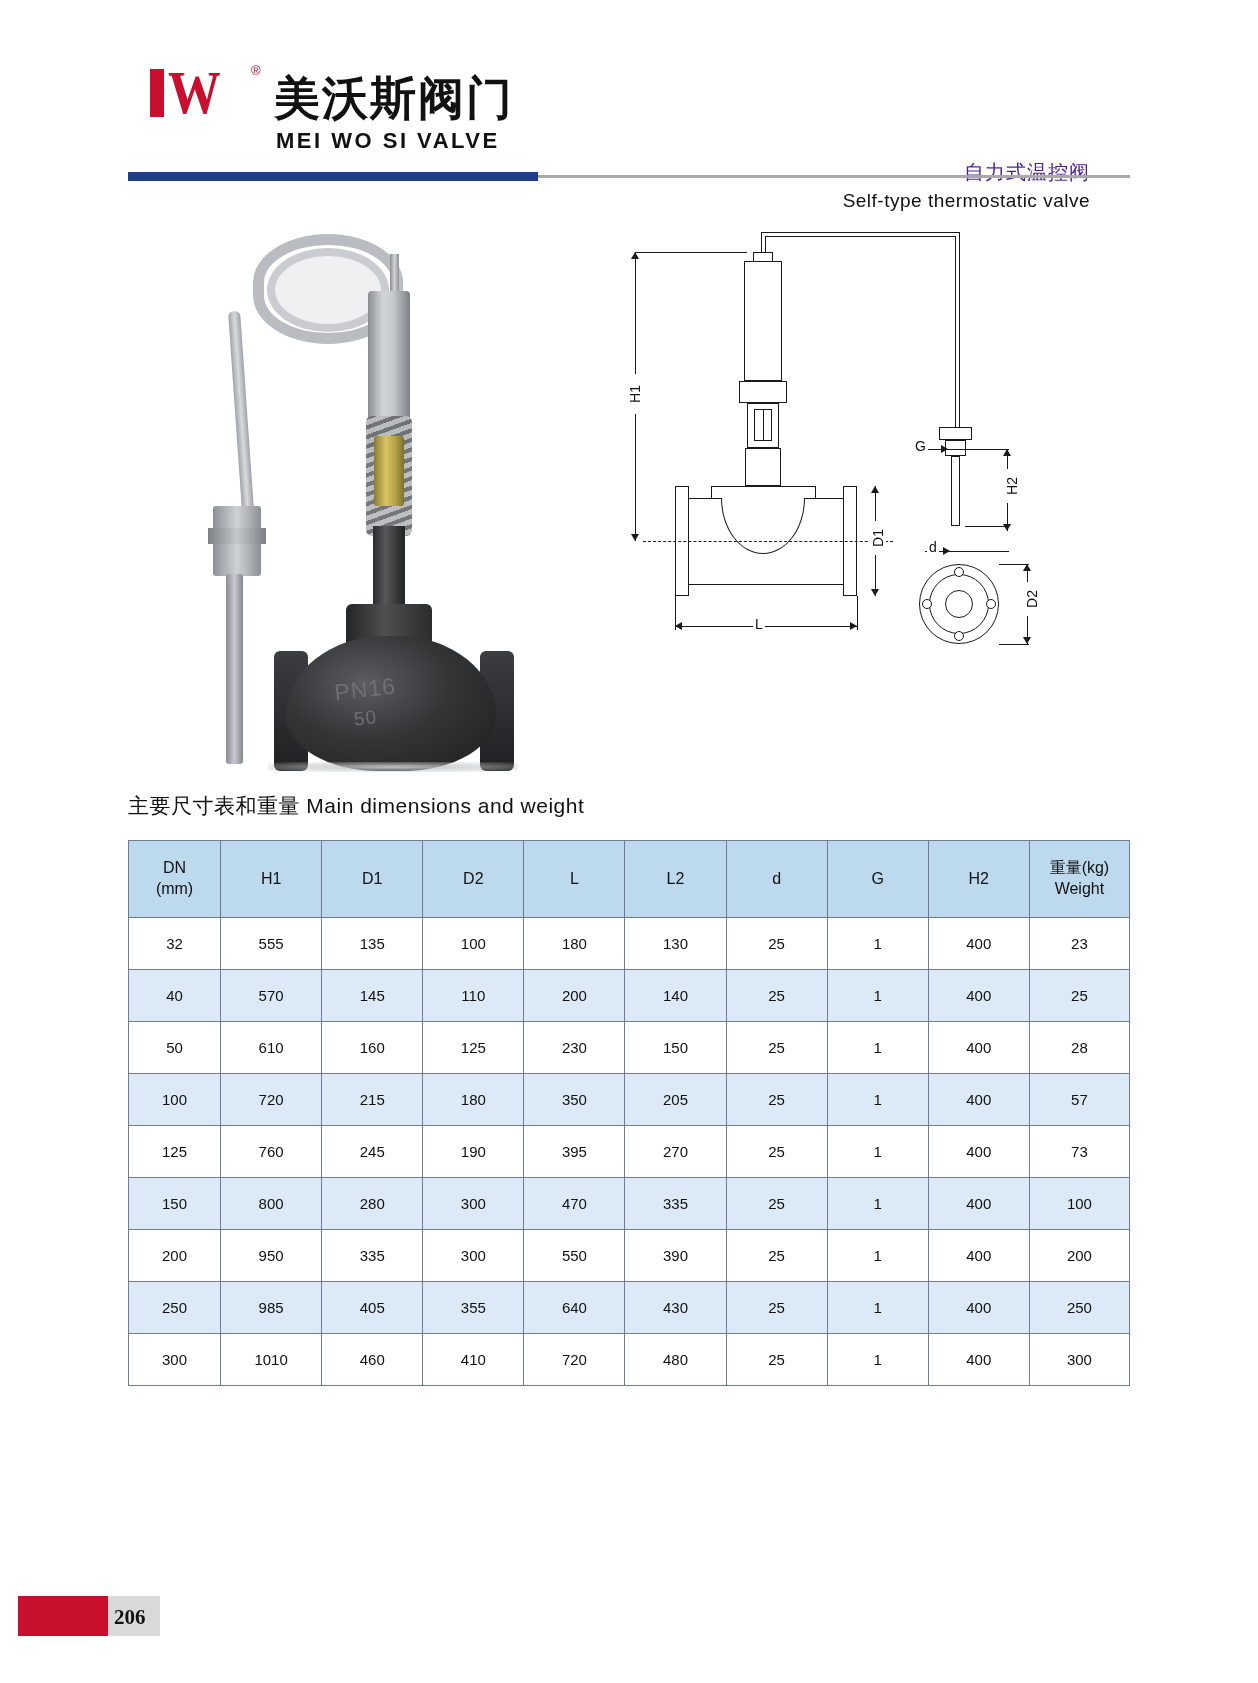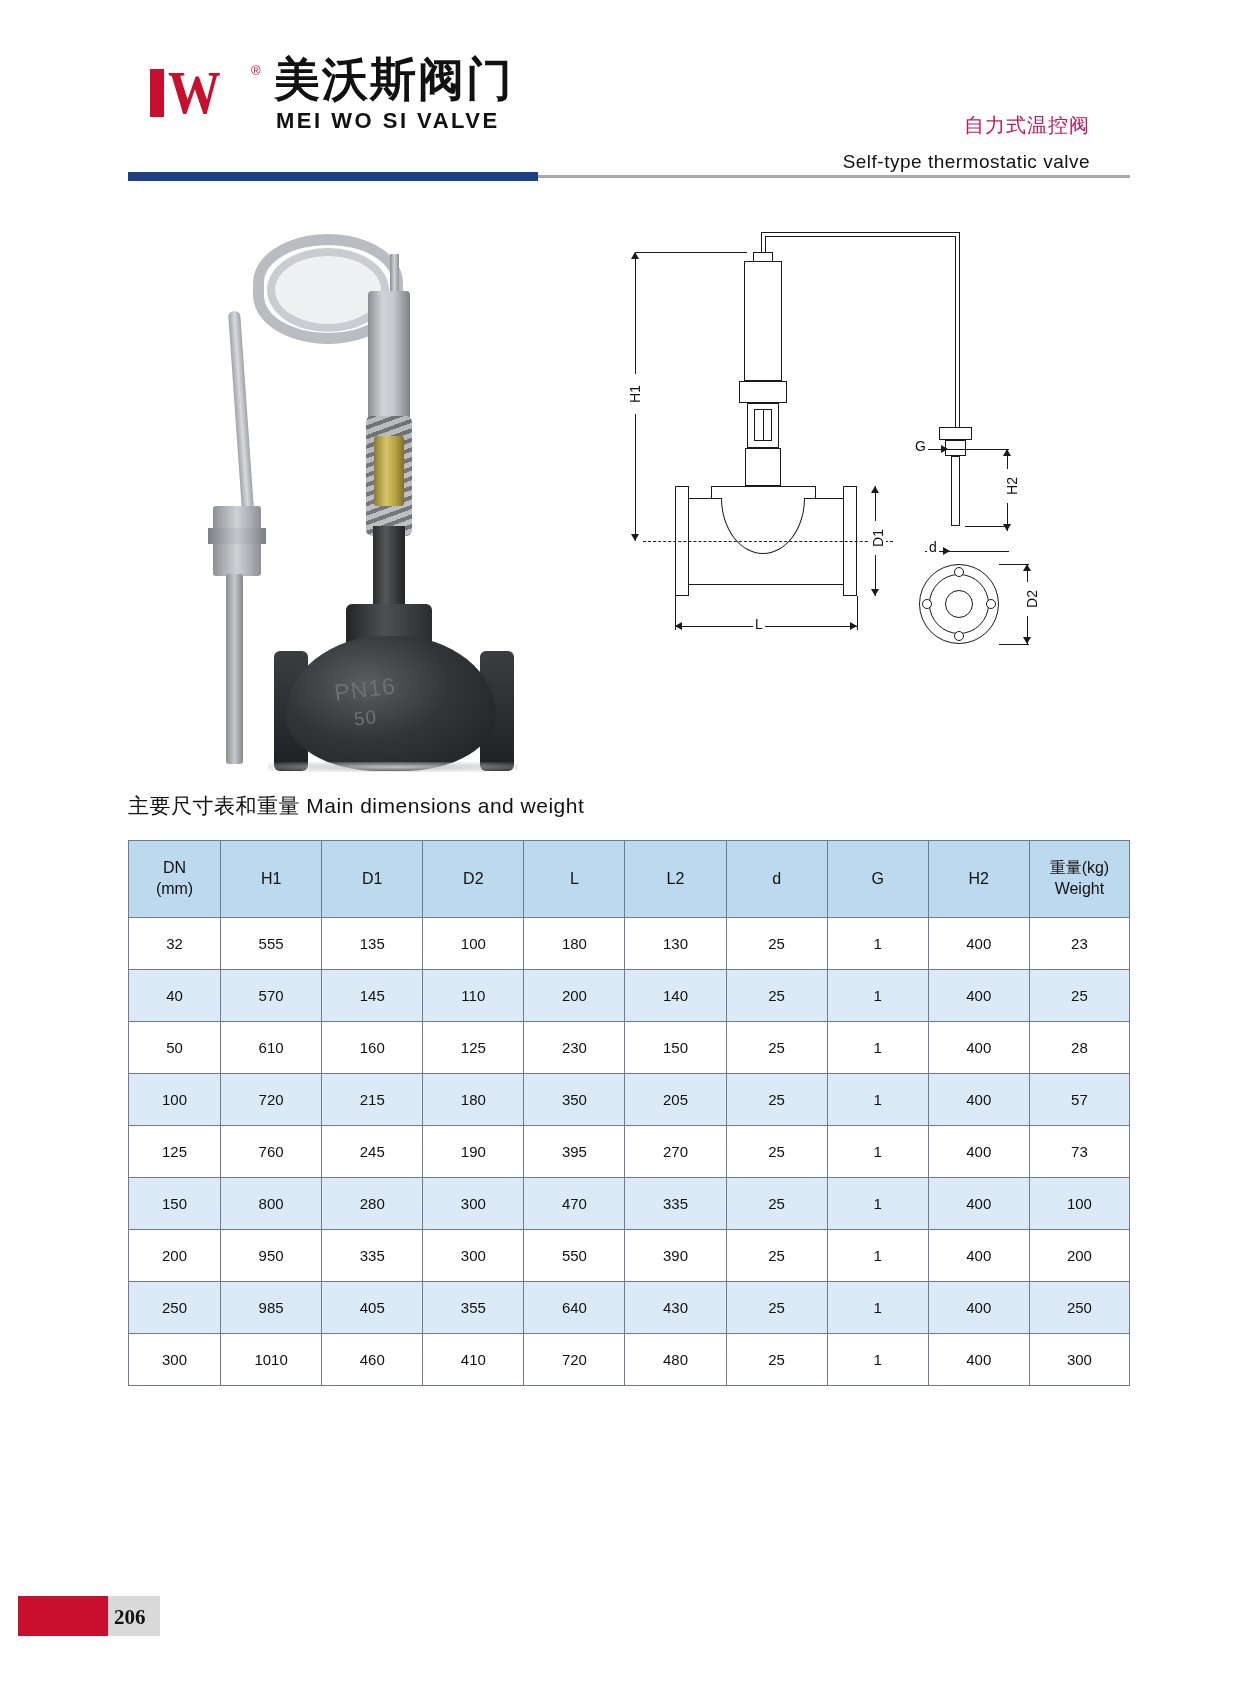--- a/index.html
+++ b/index.html
@@ -58,54 +58,56 @@
     position: absolute;
     left: 101px;
     top: 8px;
     font-size: 13px;
     color: #c8102e;
   }
   .logo-text {
     margin-left: 4px;
   }
   .logo-cn {
-    font-family: Liberation Sans, sans-serif;
+    font-family: Liberation Serif, serif;
     font-weight: bold;
     font-size: 46px;
     line-height: 48px;
     letter-spacing: 2px;
     color: #111;
+    margin-top: 20px;
   }
   .logo-en {
     font-family: "Liberation Sans", sans-serif;
     font-weight: bold;
     font-size: 22px;
     letter-spacing: 2.5px;
     color: #111;
     margin-top: 5px;
     padding-left: 2px;
   }
   .header-right {
     position: absolute;
     right: 168px;
     top: 112px;
     text-align: right;
   }
   .title-cn {
     font-family: "DejaVu Sans", sans-serif;
     font-size: 20px;
     letter-spacing: 1px;
-    color: #be185d;
+    color: #4c1d95;
+    margin-top: 47px;
   }
   .title-en {
     font-family: "Liberation Sans", sans-serif;
     font-size: 19px;
     letter-spacing: 0.5px;
     color: #111;
-    margin-top: 12px;
+    margin-top: 4px;
   }
   .header-rule {
     position: absolute;
     left: 128px;
     right: 128px;
     top: 172px;
     height: 9px;
   }
   .header-rule .blue {
     position: absolute;

